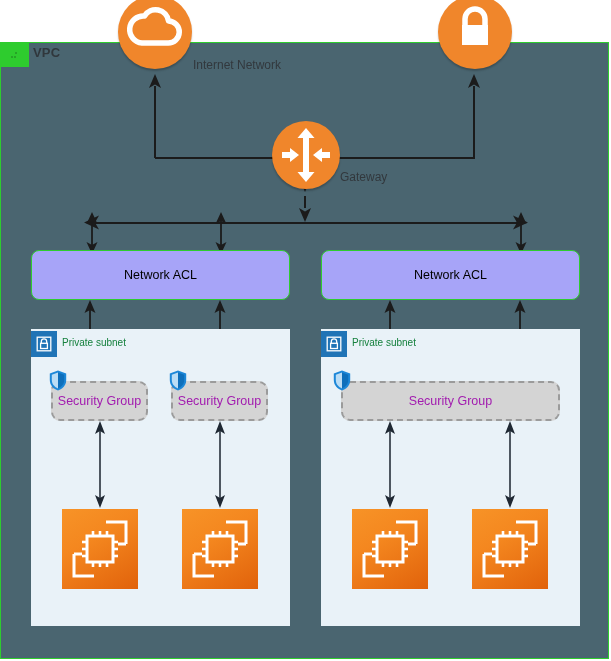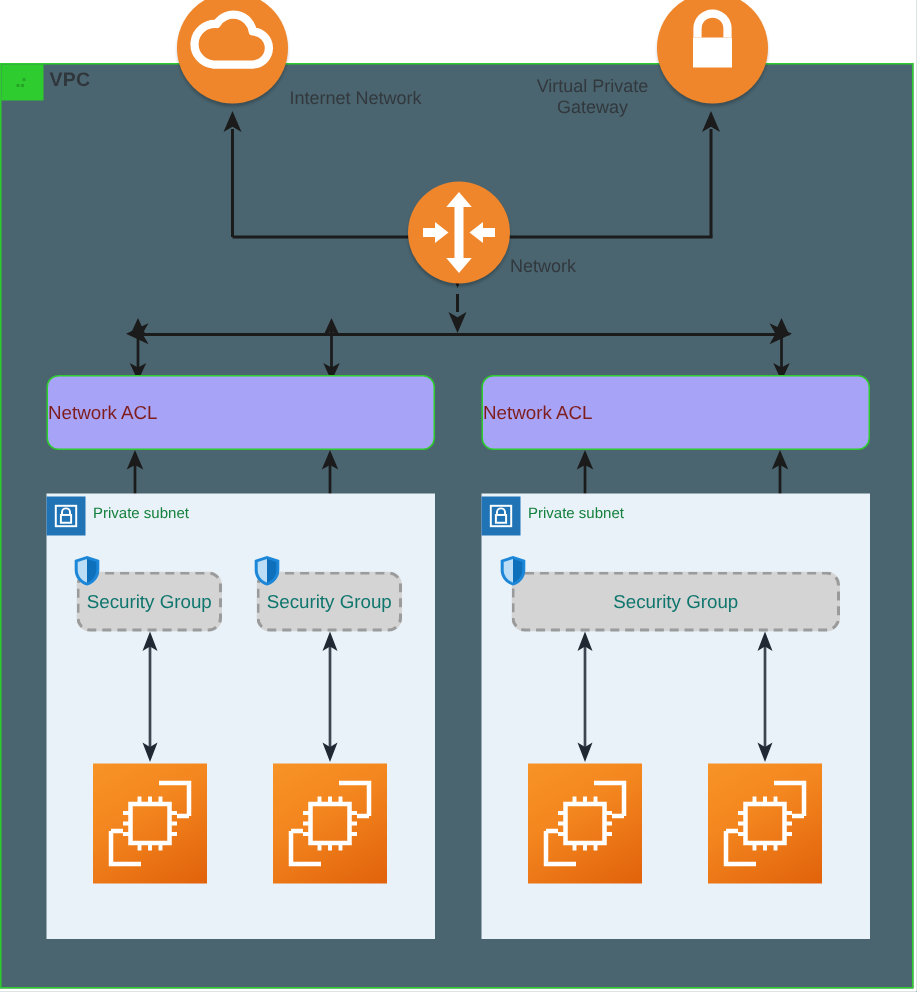--- a/index.html
+++ b/index.html
@@ -81,22 +81,23 @@
 
   
   .nacl {
     position: absolute;
     background: #A7A4F8;
     border: 1.4px solid #2ECC2E;
     border-radius: 8px;
     box-sizing: border-box;
     display: flex;
     align-items: center;
+    justify-content: center;
     font-size: 12.5px;
-    color: #7f1d1d;
+    color: #000000;
   }
 
   
   .subnet {
     position: absolute;
     background: #E9F2F8;
     box-sizing: border-box;
   }
   .subnet-icon {
     position: absolute;
@@ -117,21 +118,21 @@
   .sg {
     position: absolute;
     background: #D4D4D4;
     border: 2px dashed #9B9B9B;
     border-radius: 9px;
     box-sizing: border-box;
     display: flex;
     align-items: center;
     justify-content: center;
     font-size: 12.5px;
-    color: #0f766e;
+    color: #a21caf;
   }
   .sg-shield {
     position: absolute;
     width: 18px;
     height: 21px;
     z-index: 4;
   }
 
   
   .ec2 {
@@ -188,40 +189,36 @@
     </svg>
   </div>
   <div class="node-label" style="left:186px; top:58px; width:102px;">Internet Network</div>
 
   <div class="node-circle" style="left:438px; top:-5px; width:74px; height:74px;">
     <svg width="74" height="74" viewBox="0 0 74 74">
       <path d="M27 30 v-6 a10 10 0 0 1 20 0 v6" fill="none" stroke="#ffffff" stroke-width="5.5"></path>
       <rect x="24" y="30" width="26" height="20" fill="#ffffff"></rect>
     </svg>
   </div>
-  <div class="node-label" style="left:345px; top:50px; width:100px;">
-    <div>Virtual Private</div>
-    <div>Gateway</div>
-  </div>
 
   <div class="node-circle" style="left:272px; top:121px; width:68px; height:68px;">
     <svg width="68" height="68" viewBox="0 0 68 68">
 
       <rect x="31" y="12" width="6" height="44" fill="#ffffff"></rect>
       <polygon points="34,7 42.5,17 25.5,17" fill="#ffffff"></polygon>
       <polygon points="34,61 42.5,51 25.5,51" fill="#ffffff"></polygon>
 
       <rect x="10" y="31" width="12" height="6" fill="#ffffff"></rect>
       <polygon points="27,34 18,41 18,27" fill="#ffffff"></polygon>
 
       <rect x="46" y="31" width="12" height="6" fill="#ffffff"></rect>
       <polygon points="41,34 50,41 50,27" fill="#ffffff"></polygon>
     </svg>
   </div>
-  <div class="node-label" style="left:340px; top:170px; width:60px; text-align:left;">Network</div>
+  <div class="node-label" style="left:340px; top:170px; width:60px; text-align:left;">Gateway</div>
 
   <div class="ln ln-v" style="left:304.2px; top:196px; height:12px;"></div>
   <svg class="arrow-svg" style="left:298px; top:206px;" width="14" height="16">
     <polygon points="7,16 13,2 7,5.5 1,2" fill="#1b1b1b"></polygon>
   </svg>
 
   <div class="ln ln-h" style="left:92px; top:222px; width:428px;"></div>
 
   <svg class="arrow-svg" style="left:84px; top:215px;" width="16" height="15">
     <polygon points="0,7.5 15,0.5 11,7.5 15,14.5" fill="#1b1b1b"></polygon>

